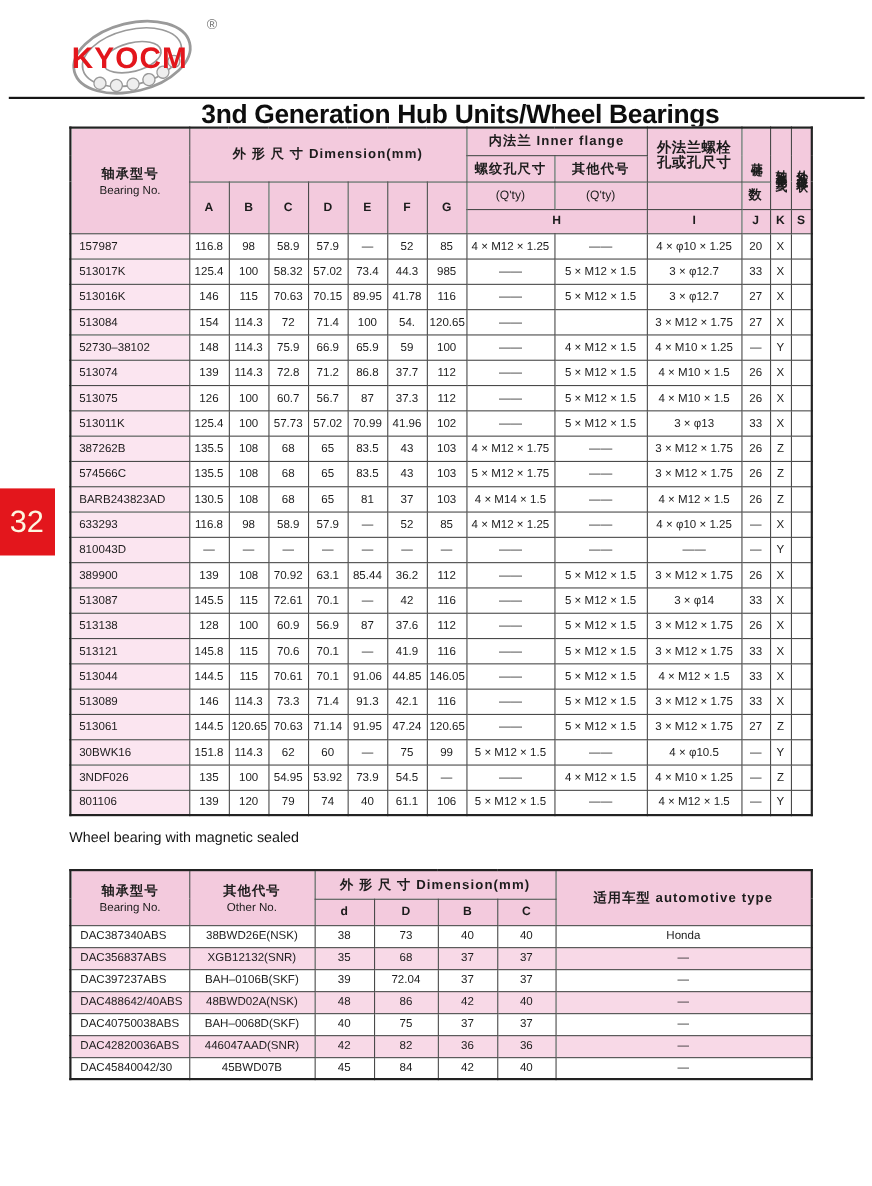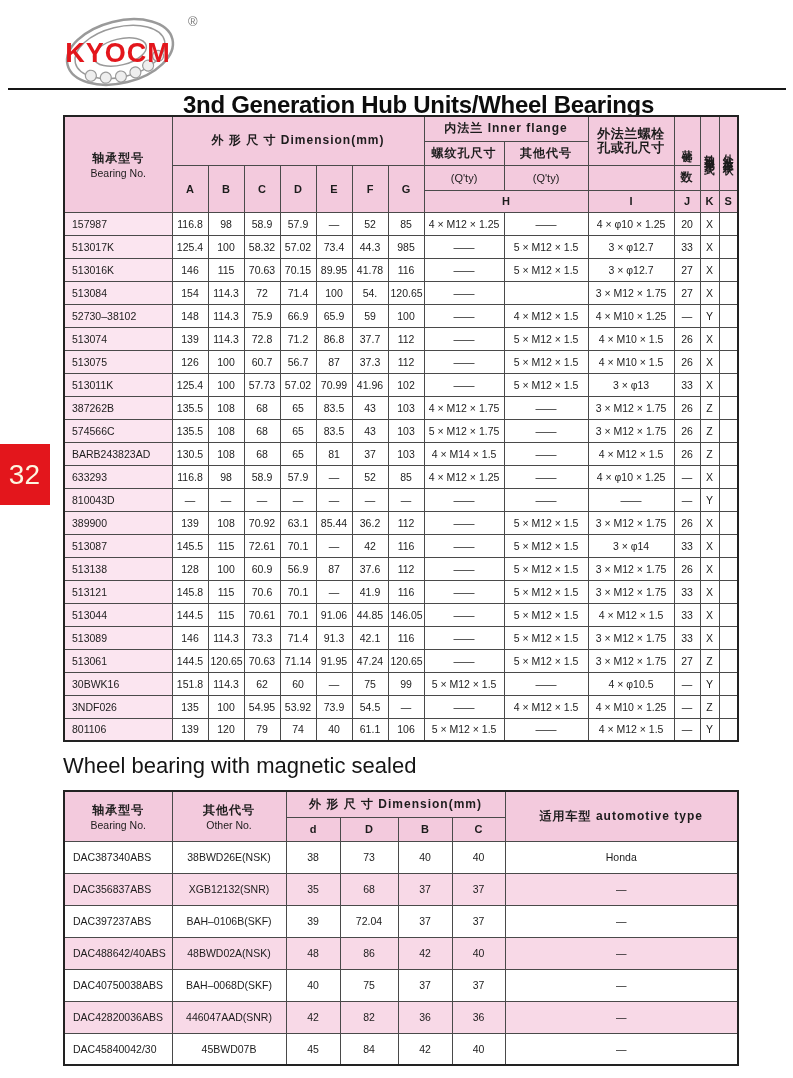--- a/index.html
+++ b/index.html
@@ -17,21 +17,21 @@
     margin-top:39px;
   }
   .title-rule { position:absolute; left:8px; top:88px; width:778px; height:2px; background:#161616; }
   
   .page-tab {
     position:absolute; left:0; top:444px; width:50px; height:61px;
     background:var(--accent_red,#e3161c); color:#fdf6e0; font-size:28px;
     display:flex; align-items:center; justify-content:flex-end; padding-right:10px;
   }
   
-  .section-heading { position:absolute; left:63px; top:753px; font-size:22px; color:#141414; }
+  .section-heading { position:absolute; left:63px; top:753px; font-size:13px; color:#141414; }
   
   table { border-collapse:collapse; table-layout:fixed; background:#fff; }
   th,td { border:1px solid #4a4a4a; font-weight:normal; overflow:hidden; }
   th { background:var(--header_pink,#f3cadd); }
   .tbl1 { position:absolute; left:63px; top:115px; width:674px; }
   .tbl2 { position:absolute; left:63px; top:790px; width:674px; }
   .tbl1, .tbl2 { border:2px solid #222; }
   .zh { font-weight:bold; font-size:12px; letter-spacing:1px; display:block; }
   .en { font-size:10.5px; display:block; letter-spacing:0; }
   .tbl1 th { font-size:11px; padding:1px; }
@@ -43,21 +43,21 @@
   .r1 th { height:25px; } .r2 th { height:24px; } .r3 th { height:25px; } .r4 th { height:22px; }
   .letter { font-weight:bold; font-size:11.5px; }
   .vert {
     writing-mode:vertical-rl; text-orientation:upright;
     margin:0 auto; letter-spacing:2px; font-weight:bold; font-size:10.5px; line-height:17px;
   }
   .wrap3 { font-size:13px; font-weight:bold; letter-spacing:0.5px; line-height:14px;
            display:block; padding:2px 6px; }
   .tbl2 th { font-size:11px; padding:1px; }
   .tbl2 .hr1 th { height:26px; } .tbl2 .hr2 th { height:24px; }
-  .tbl2 td { height:32px;margin-left:37px; }
+  .tbl2 td { height:20px;margin-left:37px; }
   .tbl2 td:first-child { text-align:left; padding-left:8px; }
   .tbl2 tbody tr:nth-child(even) td { background:var(--alt_row_pink,#f8d9e7); }
 </style>
 </head>
 <body>
 
 <div class="logo">
   <svg width="165" height="80" viewBox="0 0 165 80">
     <g transform="rotate(-14 80 42)" stroke="#9a9a9a" fill="none">
       <ellipse cx="80" cy="42" rx="54" ry="31" stroke-width="2.5"></ellipse>

